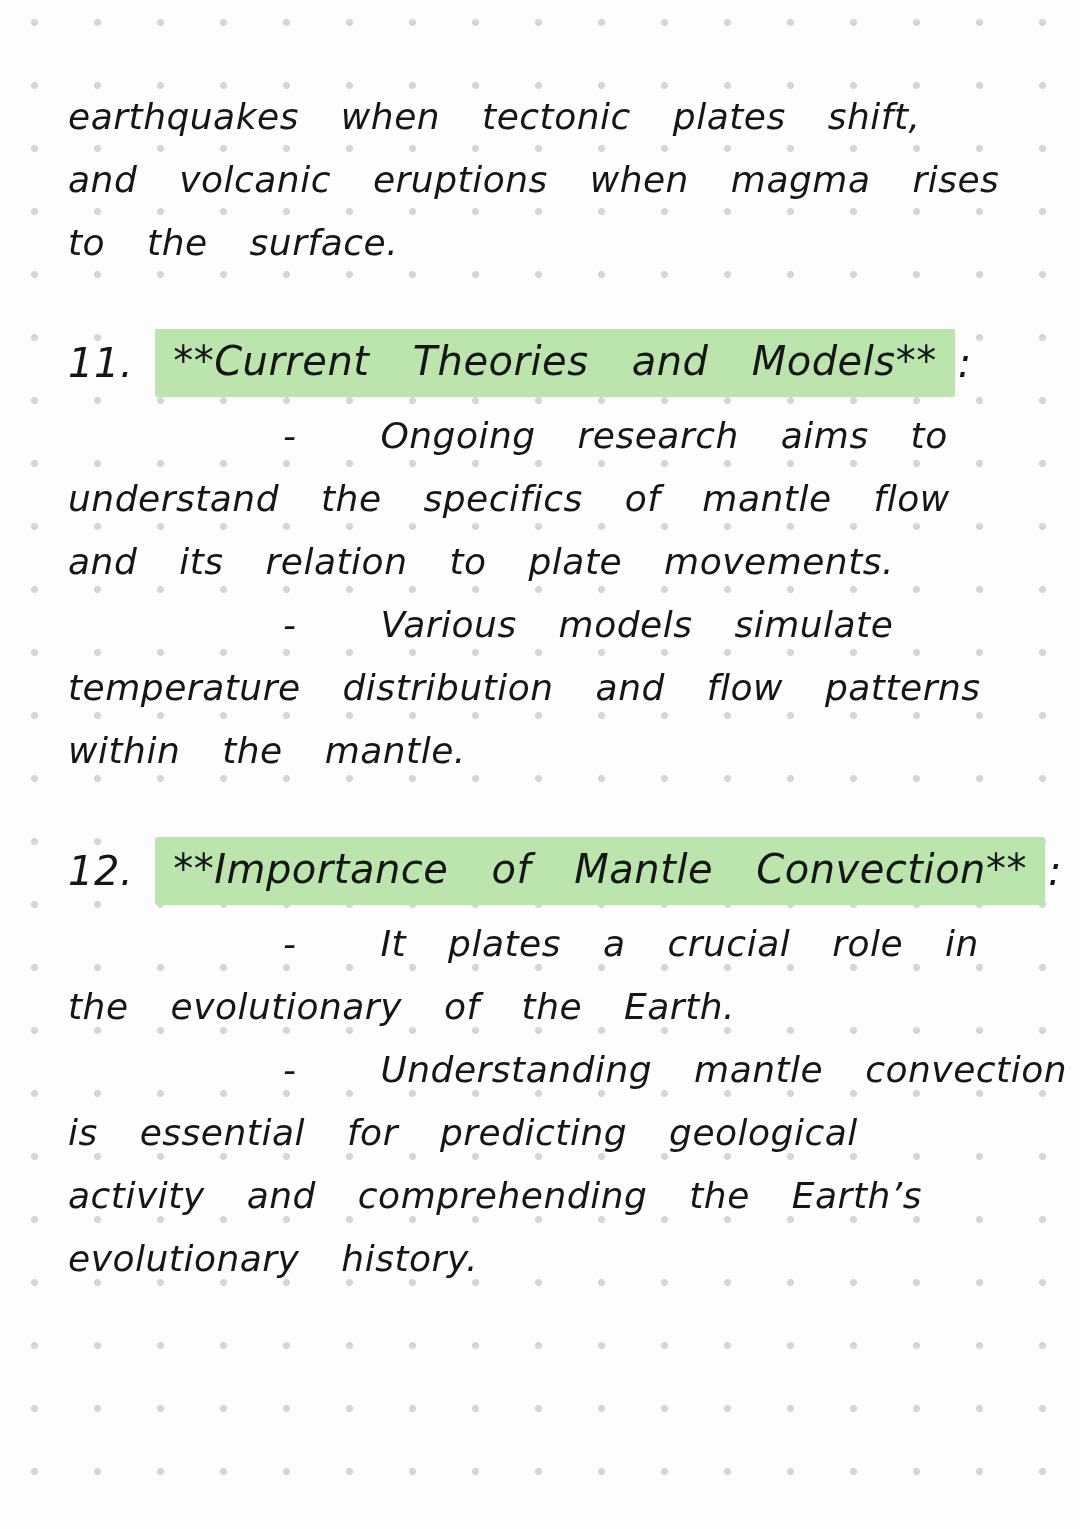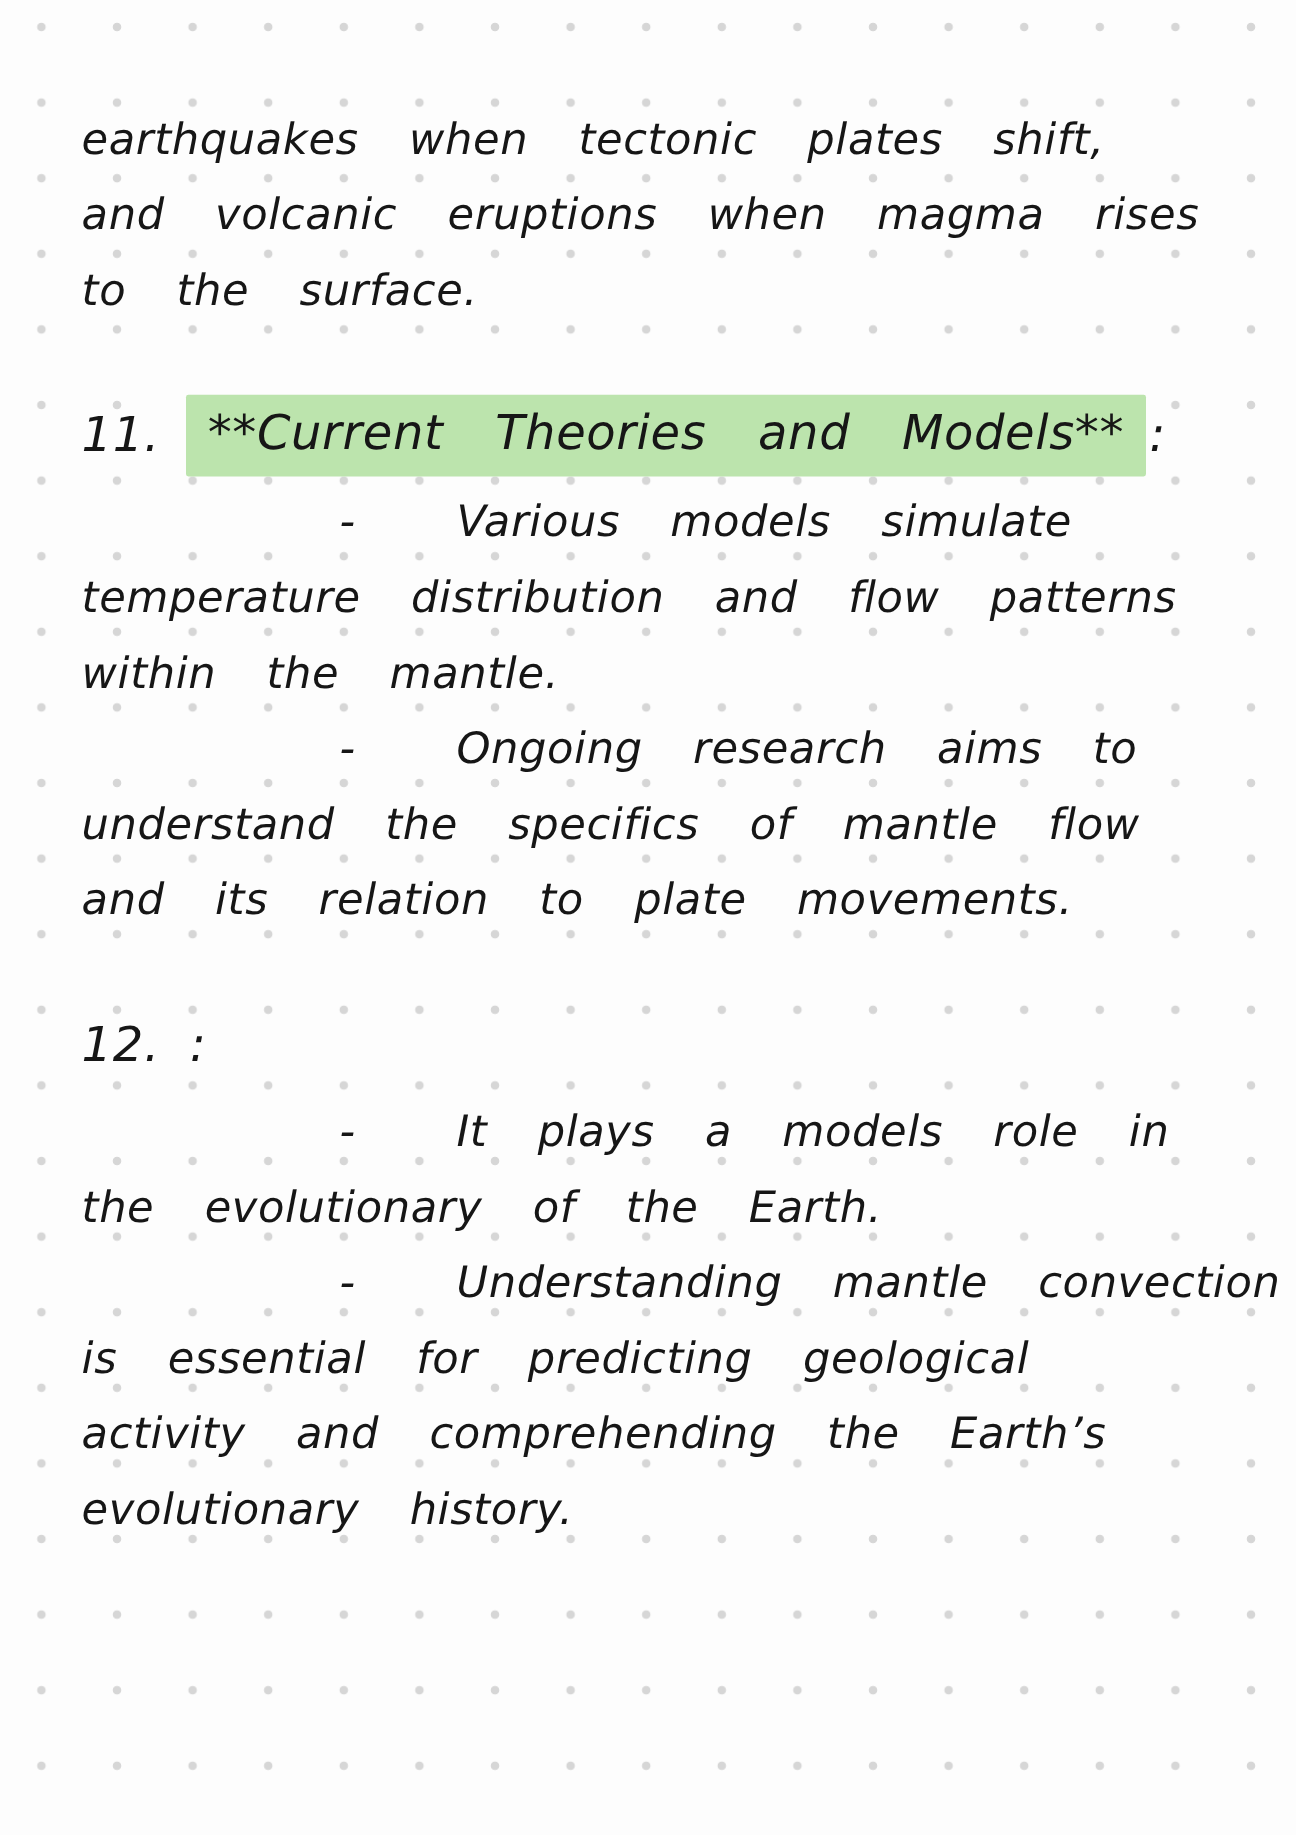--- a/index.html
+++ b/index.html
@@ -74,38 +74,39 @@
     <div class="line">to the surface.</div>
   </div>
 
   <section class="sec">
     <div class="heading">
       <span class="num">11.</span>
       <span class="hl" style="background-color: rgb(188, 228, 173); text-align: right;">**Current Theories and Models**</span>
       <span class="colon">:</span>
     </div>
     <div class="bullet">
+      <div class="line first-bullet-line">-  Ongoing research aims to</div>
+      <div class="line">understand the specifics of mantle flow</div>
+      <div class="line">and its relation to plate movements.</div>
+    </div>
+    <div class="bullet">
       <div class="line first-bullet-line">-  Various models simulate</div>
       <div class="line">temperature distribution and flow patterns</div>
       <div class="line">within the mantle.</div>
-    </div>
-    <div class="bullet">
-      <div class="line first-bullet-line">-  Ongoing research aims to</div>
-      <div class="line">understand the specifics of mantle flow</div>
-      <div class="line">and its relation to plate movements.</div>
     </div>
   </section>
 
   <section class="sec">
     <div class="heading">
       <span class="num">12.</span>
+      <span class="hl" style="background-color: rgb(188, 228, 173);">**Importance of Mantle Convection**</span>
       <span class="colon">:</span>
     </div>
     <div class="bullet">
-      <div class="line first-bullet-line">-  It plays a models role in</div>
+      <div class="line first-bullet-line">-  It plates a crucial role in</div>
       <div class="line">the evolutionary of the Earth.</div>
     </div>
     <div class="bullet">
       <div class="line first-bullet-line">-  Understanding mantle convection</div>
       <div class="line">is essential for predicting geological</div>
       <div class="line">activity and comprehending the Earth’s</div>
       <div class="line">evolutionary history.</div>
     </div>
   </section>
 

